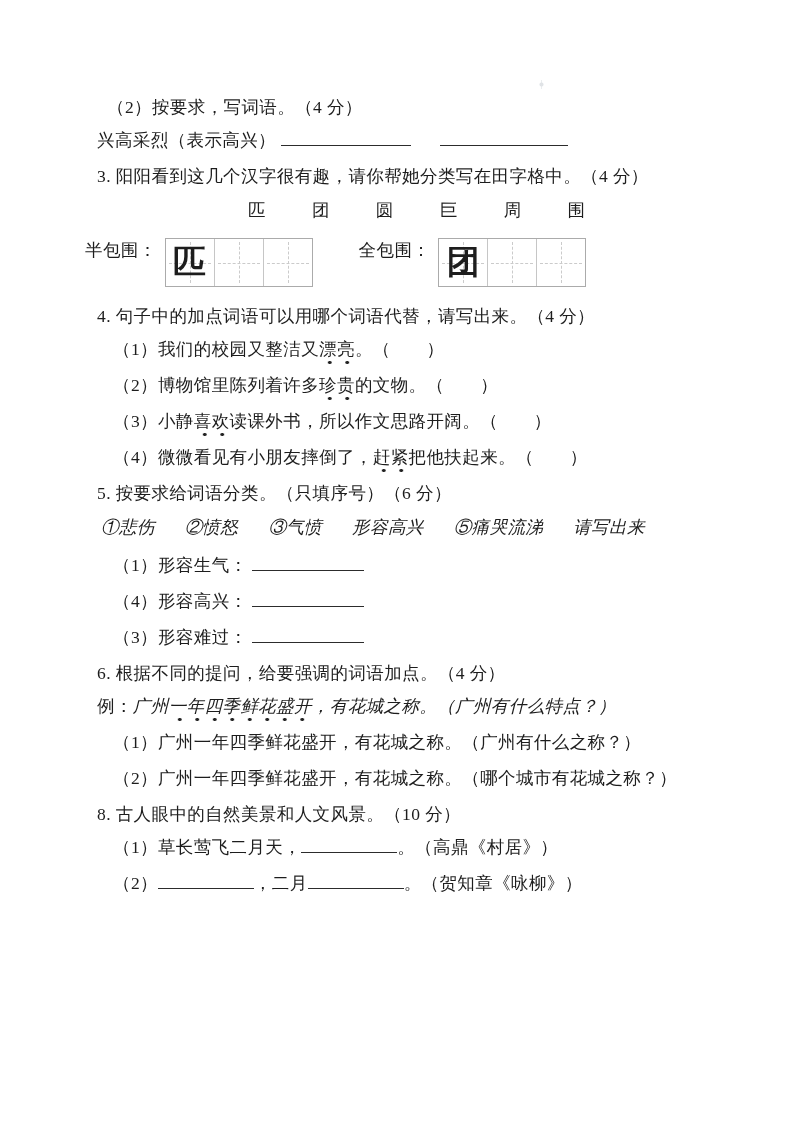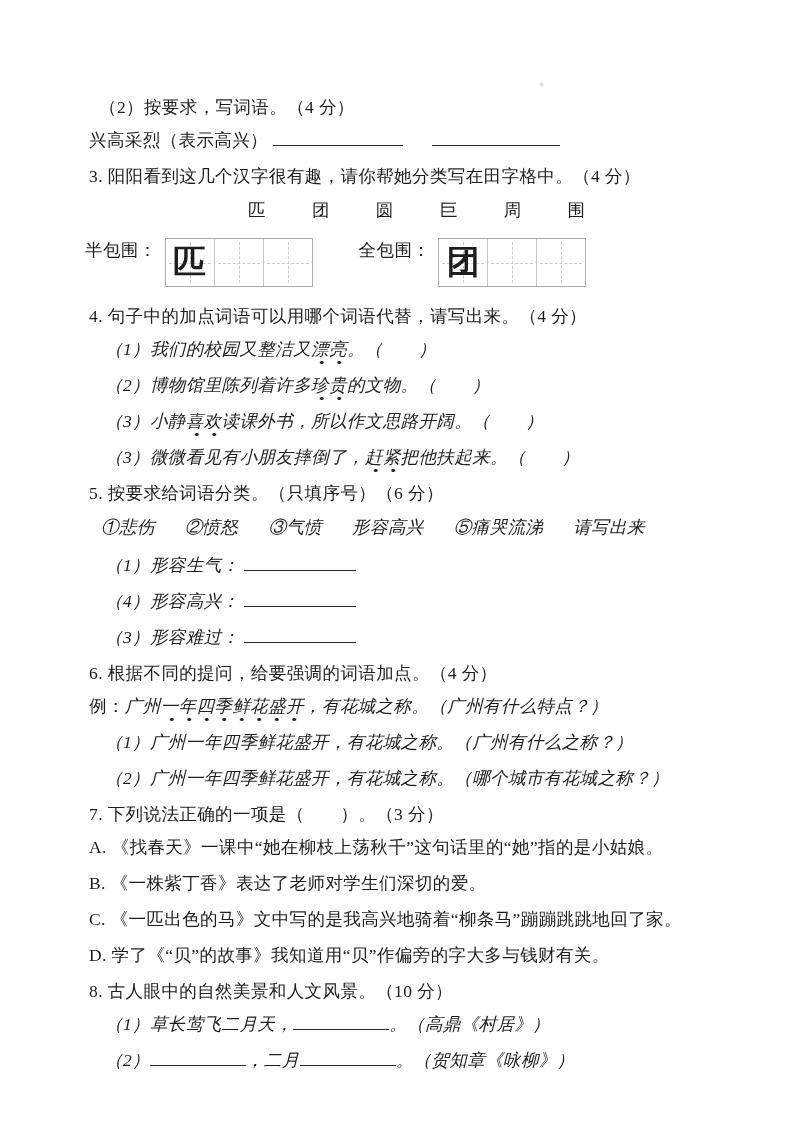--- a/index.html
+++ b/index.html
@@ -8,22 +8,22 @@
     width:793px;height:1122px;
     background:#ffffff;
     box-sizing:border-box;
     padding:96px 80px 0 85px;
     font-family:"Liberation Serif","DejaVu Serif",serif;
     color:#1d1d1d;
     font-size:17.5px;
     letter-spacing:0.4px;
     overflow:hidden;
   }
-  .line{margin:0 0 11px 4px;line-height:22px;white-space:nowrap;}
-  .ind{padding-left:16px;font-style:italic;}
+  .line{margin:0 0 11px 12px;line-height:22px;white-space:nowrap;}
+  .ind{padding-left:16px;}
   .ind10{padding-left:10px;}
   .sp{margin-bottom:14px;}
   .kai{font-style:italic;}
   
   .emph{
     background-image:radial-gradient(circle,#222 1.6px,transparent 1.9px);
     background-size:1em 5px;
     background-repeat:repeat-x;
     background-position:2px 100%;
     padding-bottom:6px;
@@ -109,21 +109,21 @@
     <p class="line sp ind">
       <span>（1）我们的校园又整洁又</span><span class="emph">漂亮</span><span>。（　　）</span>
     </p>
     <p class="line sp ind">
       <span>（2）博物馆里陈列着许多</span><span class="emph">珍贵</span><span>的文物。（　　）</span>
     </p>
     <p class="line sp ind">
       <span>（3）小静</span><span class="emph">喜欢</span><span>读课外书，所以作文思路开阔。（　　）</span>
     </p>
     <p class="line sp ind">
-      <span>（3）微微看见有小朋友摔倒了，</span><span class="emph">赶紧</span><span>把他扶起来。（　　）</span>
+      <span>（4）微微看见有小朋友摔倒了，</span><span class="emph">赶紧</span><span>把他扶起来。（　　）</span>
     </p>
   </section>
 
   <section>
     <p class="line">5. 按要求给词语分类。（只填序号）（6 分）</p>
     <div class="wordrow kai">
       <span>①悲伤</span>
       <span>②愤怒</span>
       <span>③气愤</span>
       <span>形容高兴</span>
@@ -146,27 +146,20 @@
 
   <section>
     <p class="line">6. 根据不同的提问，给要强调的词语加点。（4 分）</p>
     <p class="line sp">
       <span>例：</span><span class="kai">广州</span><span class="kai emph">一年四季鲜花盛开</span><span class="kai">，有花城之称。（广州有什么特点？）</span>
     </p>
     <p class="line sp ind">（1）广州一年四季鲜花盛开，有花城之称。（广州有什么之称？）</p>
     <p class="line sp ind">（2）广州一年四季鲜花盛开，有花城之称。（哪个城市有花城之称？）</p>
   </section>
 
-  <section>
-    <p class="line">7. 下列说法正确的一项是（　　）。（3 分）</p>
-    <p class="line sp">A. 《找春天》一课中“她在柳枝上荡秋千”这句话里的“她”指的是小姑娘。</p>
-    <p class="line sp">B. 《一株紫丁香》表达了老师对学生们深切的爱。</p>
-    <p class="line sp">C. 《一匹出色的马》文中写的是我高兴地骑着“柳条马”蹦蹦跳跳地回了家。</p>
-    <p class="line sp">D. 学了《“贝”的故事》我知道用“贝”作偏旁的字大多与钱财有关。</p>
-  </section>
 
   <section>
     <p class="line">8. 古人眼中的自然美景和人文风景。（10 分）</p>
     <p class="line sp ind">
       <span>（1）草长莺飞二月天，</span><span class="blank w96"></span><span>。（高鼎《村居》）</span>
     </p>
     <p class="line ind">
       <span>（2）</span><span class="blank w96"></span><span>，二月</span><span class="blank w96"></span><span>。（贺知章《咏柳》）</span>
     </p>
   </section>

